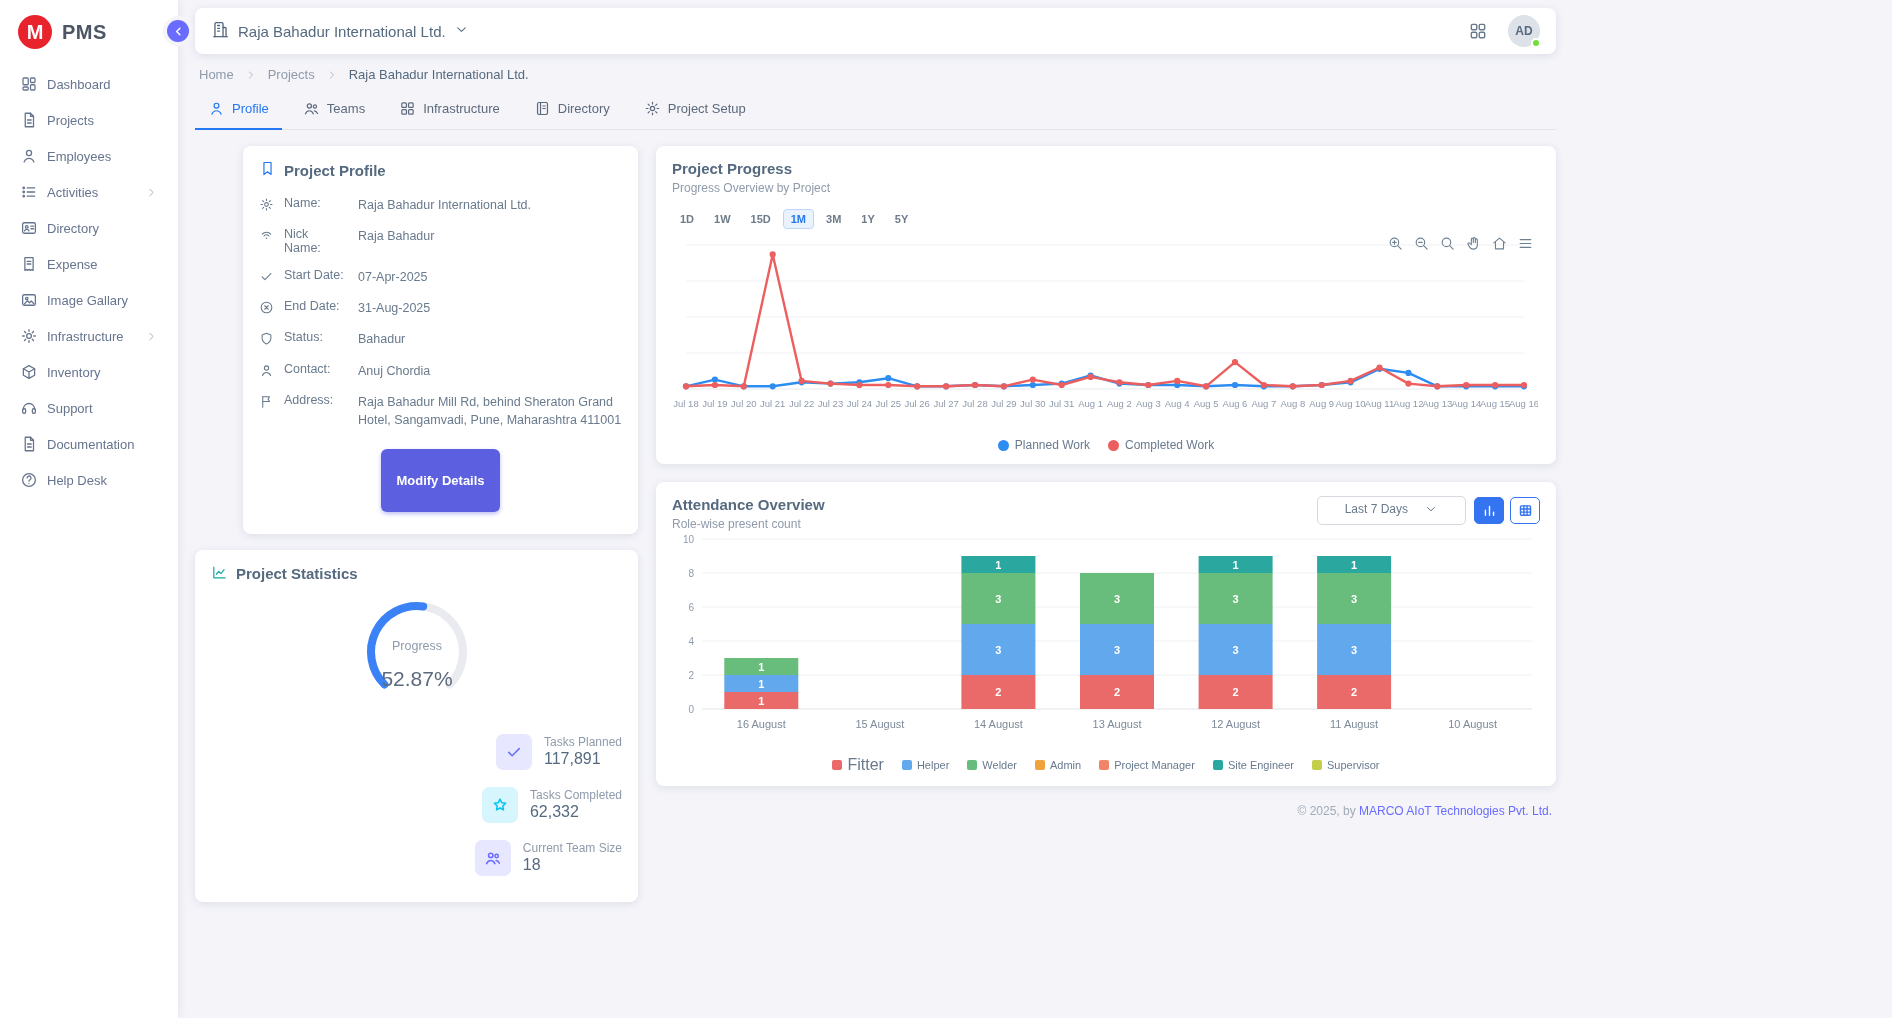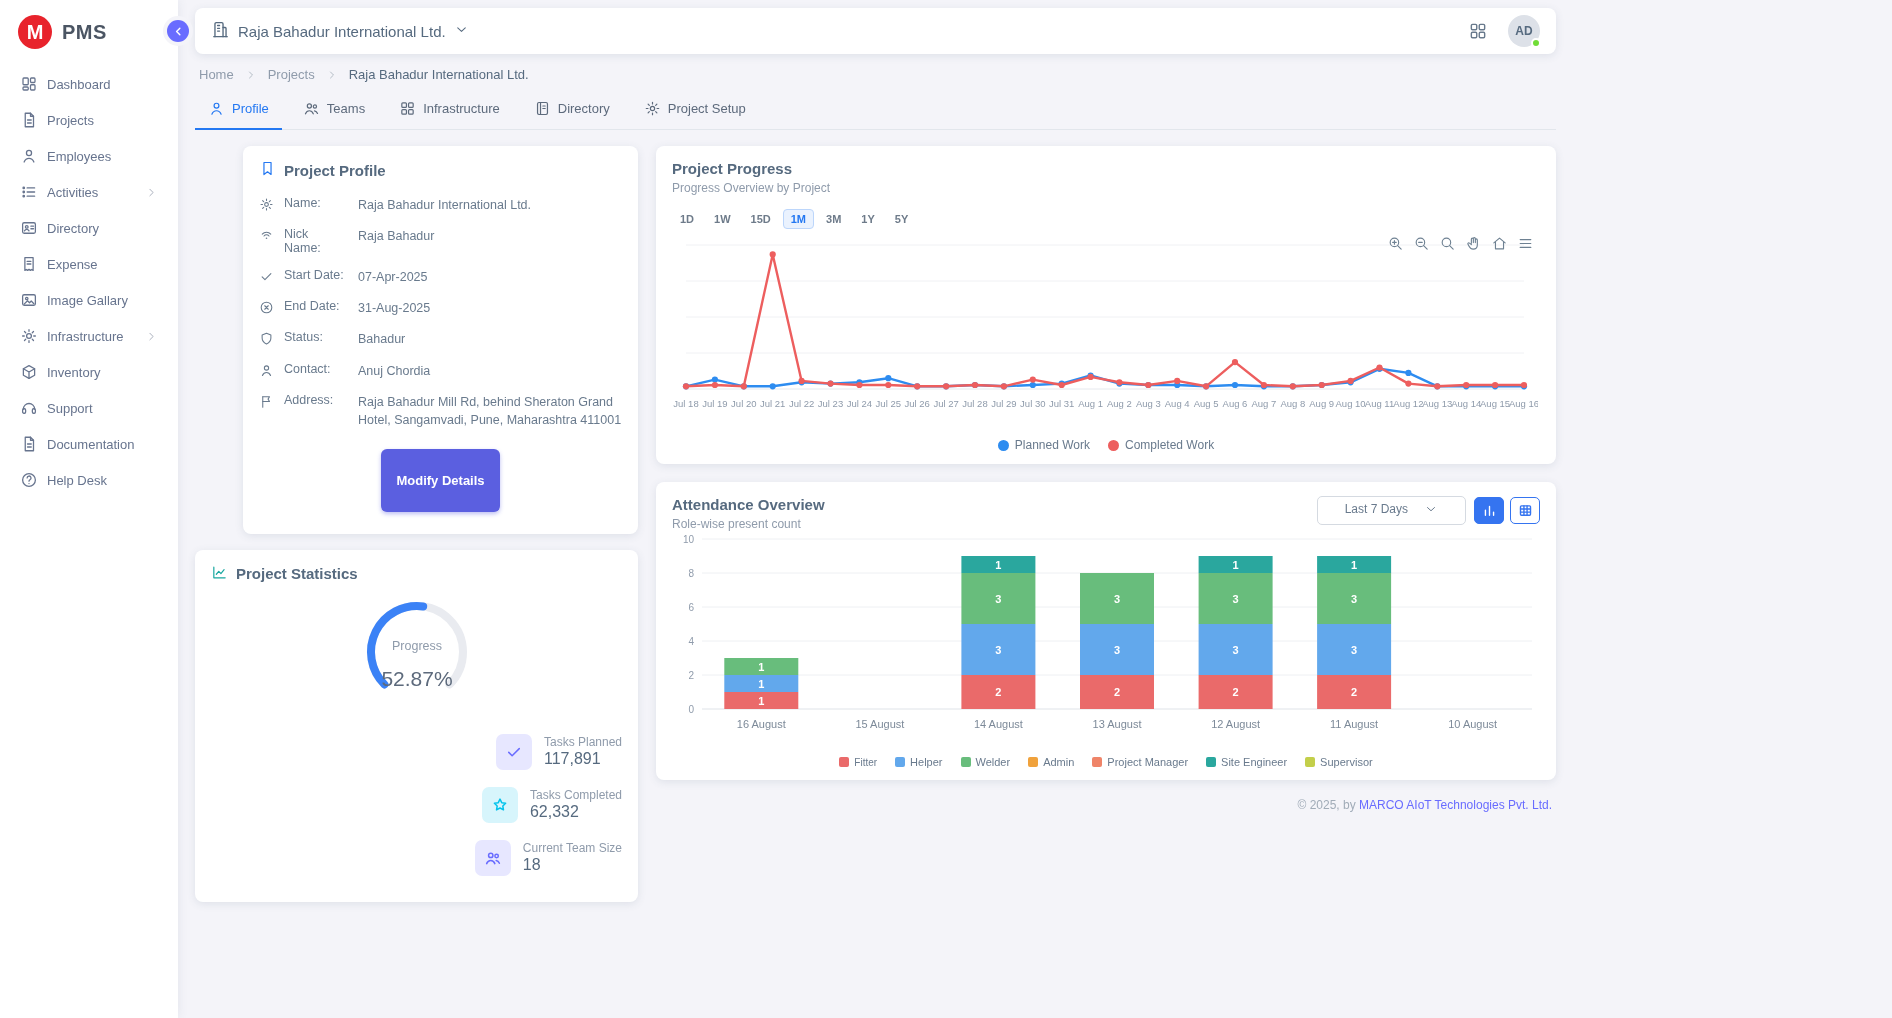--- a/index.html
+++ b/index.html
@@ -696,21 +696,21 @@
               <rect x="645.1" y="42.0" width="74" height="51.0" fill="#68bd7c"></rect>
               <text x="682.1" y="71.5" class="bar-lbl">3</text>
               <rect x="645.1" y="25.0" width="74" height="17.0" fill="#2aa79e"></rect>
               <text x="682.1" y="37.5" class="bar-lbl">1</text>
               <text x="682.1" y="197" class="cat-lbl">11 August</text>
               <text x="800.7" y="197" class="cat-lbl">10 August</text>
             </svg>
           <div class="chart-legend" id="bar-legend">
               <span class="lg-item" style="gap:5px">
                 <span class="lg-sq" style="background:#ea6a6a"></span>
-                <span style="font-size:10px">Fitter</span>
+                <span style="font-size:16px">Fitter</span>
               </span>
               <span class="lg-item" style="gap:5px">
                 <span class="lg-sq" style="background:#62a8ec"></span>
                 <span style="font-size:11px">Helper</span>
               </span>
               <span class="lg-item" style="gap:5px">
                 <span class="lg-sq" style="background:#68bd7c"></span>
                 <span style="font-size:11px">Welder</span>
               </span>
               <span class="lg-item" style="gap:5px">

